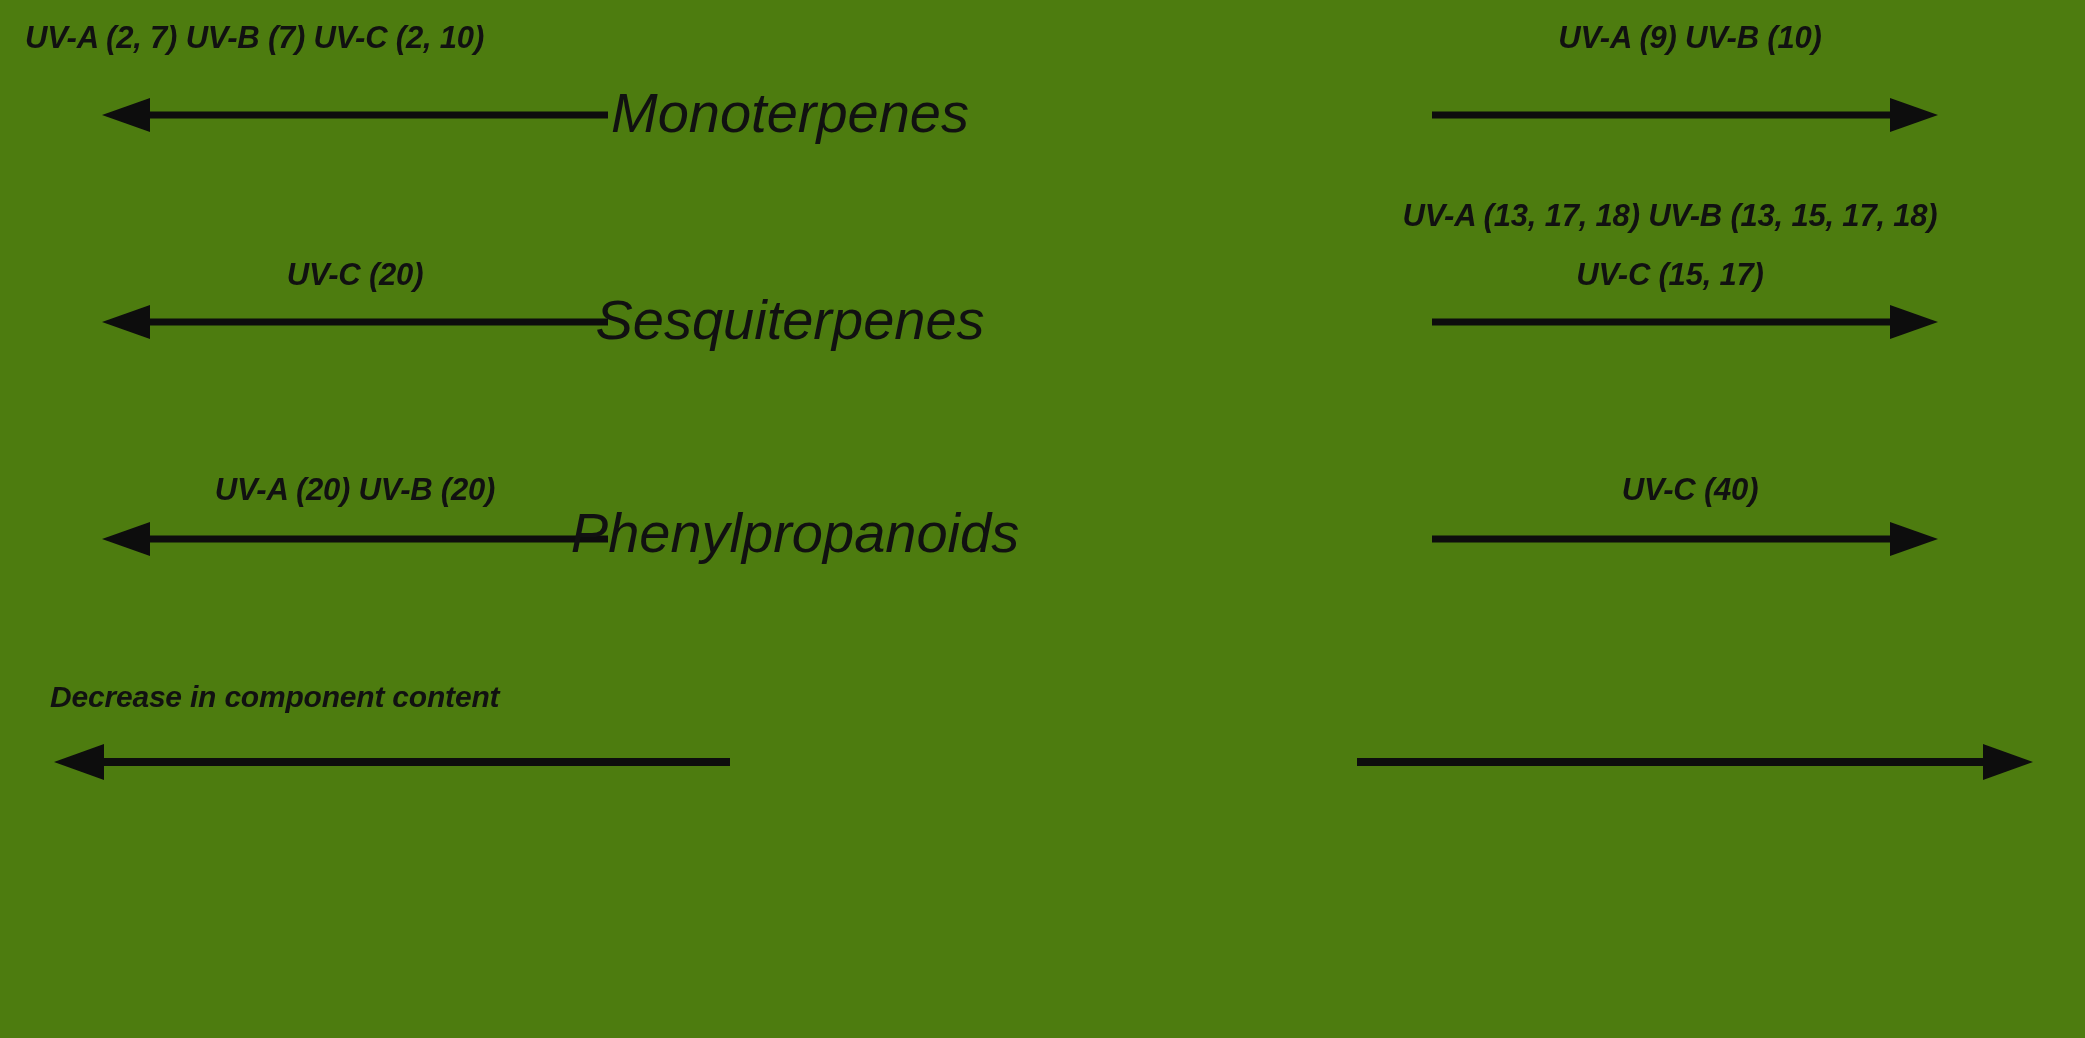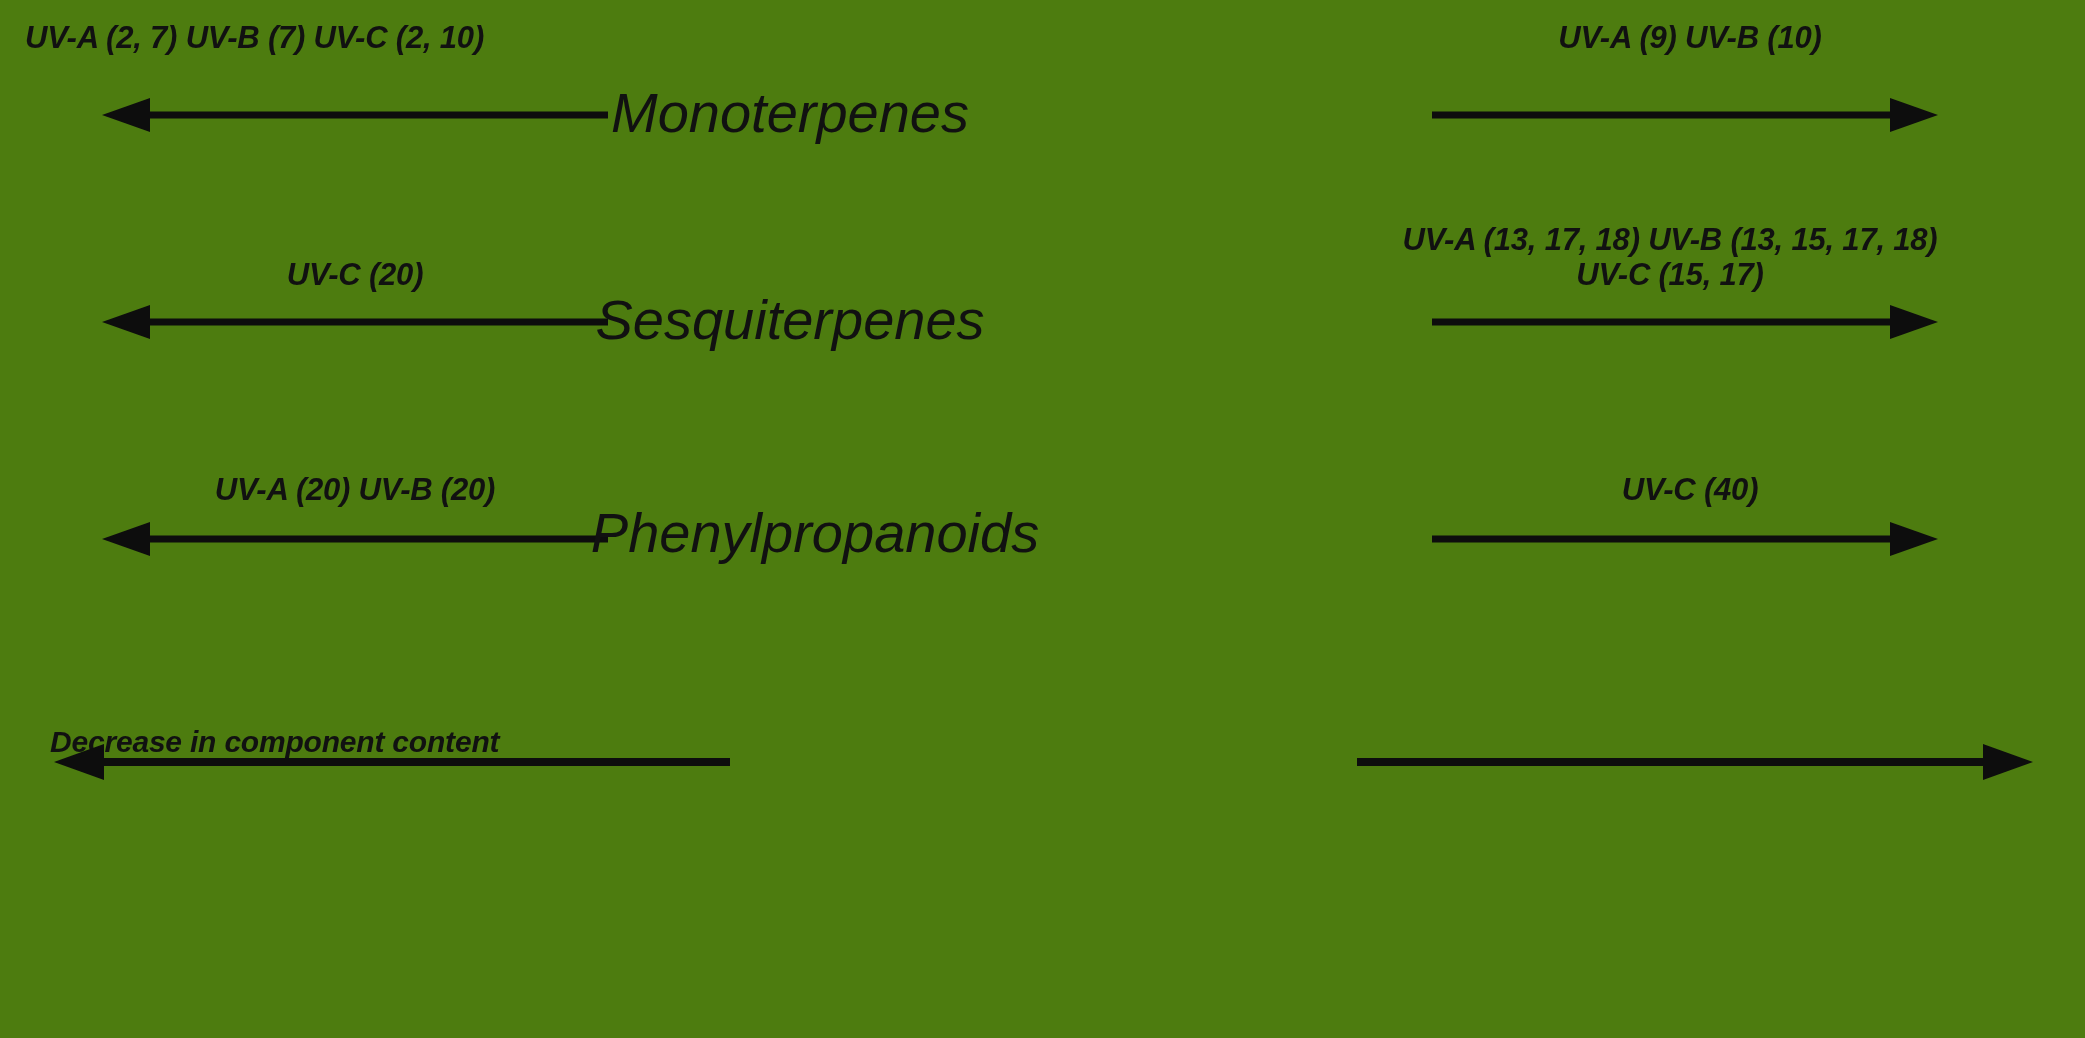--- a/index.html
+++ b/index.html
@@ -47,21 +47,20 @@
   .legend-label {
     position: absolute;
     font-family: "Liberation Sans", "DejaVu Sans", sans-serif;
     font-style: italic;
     font-weight: bold;
     font-size: 30px;
     line-height: 1;
     color: #111111;
     white-space: nowrap;
     letter-spacing: -0.2px;
-    margin-top: 45px;
   }
 
   
   .arrow {
     position: absolute;
     display: block;
   }
   .arrow svg { display: block; overflow: visible; }
   .arrow .shaft { stroke: #0d0d0d; }
   .arrow .head  { fill: #0d0d0d; }
@@ -95,41 +94,41 @@
 
   <div class="arrow" style="left:100px; top:305px;">
     <svg width="510" height="34" viewBox="0 0 510 34">
       <line class="shaft" x1="46" y1="17" x2="508" y2="17" stroke-width="7"></line>
       <polygon class="head" points="2,17 50,0 50,34"></polygon>
     </svg>
   </div>
 
   <div class="category-label" style="left:545px; top:292px; width:490px;">Sesquiterpenes</div>
 
-  <div class="ref-label center" style="left:1265px; top:220px; width:810px;text-align:center;">UV-A (13, 17, 18) UV-B (13, 15, 17, 18)</div>
+  <div class="ref-label center" style="left:1265px; top:196px; width:810px;text-align:center;">UV-A (13, 17, 18) UV-B (13, 15, 17, 18)</div>
 
   <div class="ref-label center" style="left:1265px; top:255px; width:810px;">UV-C (15, 17)</div>
 
   <div class="arrow" style="left:1430px; top:305px;">
     <svg width="510" height="34" viewBox="0 0 510 34">
       <line class="shaft" x1="2" y1="17" x2="464" y2="17" stroke-width="7"></line>
       <polygon class="head" points="508,17 460,0 460,34"></polygon>
     </svg>
   </div>
 
   <div class="ref-label center" style="left:100px; top:470px; width:510px;">UV-A (20) UV-B (20)</div>
 
   <div class="arrow" style="left:100px; top:522px;">
     <svg width="510" height="34" viewBox="0 0 510 34">
       <line class="shaft" x1="46" y1="17" x2="508" y2="17" stroke-width="7"></line>
       <polygon class="head" points="2,17 50,0 50,34"></polygon>
     </svg>
   </div>
 
-  <div class="category-label" style="left:540px; top:505px; width:550px;">Phenylpropanoids</div>
+  <div class="category-label" style="left:520px; top:505px; width:550px;">Phenylpropanoids</div>
 
   <div class="ref-label center" style="left:1450px; top:470px; width:480px;">UV-C (40)</div>
 
   <div class="arrow" style="left:1430px; top:522px;">
     <svg width="510" height="34" viewBox="0 0 510 34">
       <line class="shaft" x1="2" y1="17" x2="464" y2="17" stroke-width="7"></line>
       <polygon class="head" points="508,17 460,0 460,34"></polygon>
     </svg>
   </div>
 

